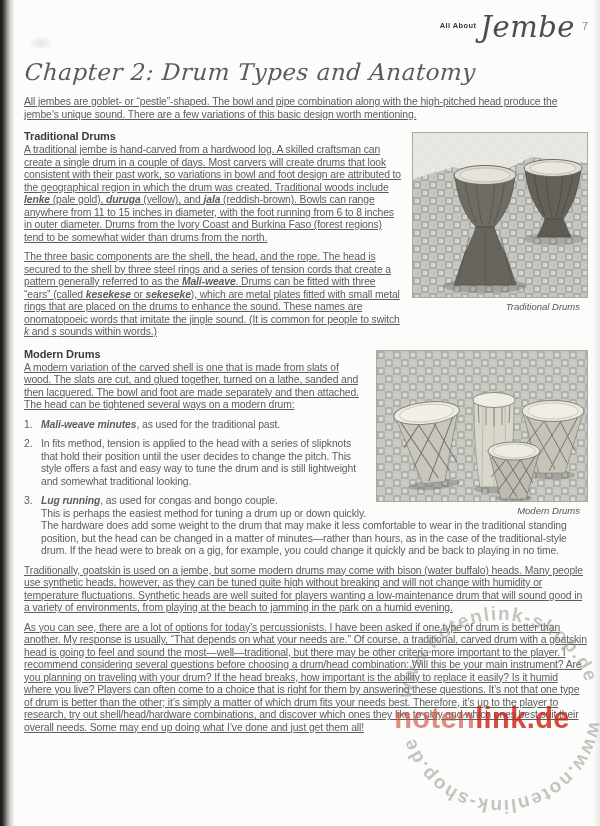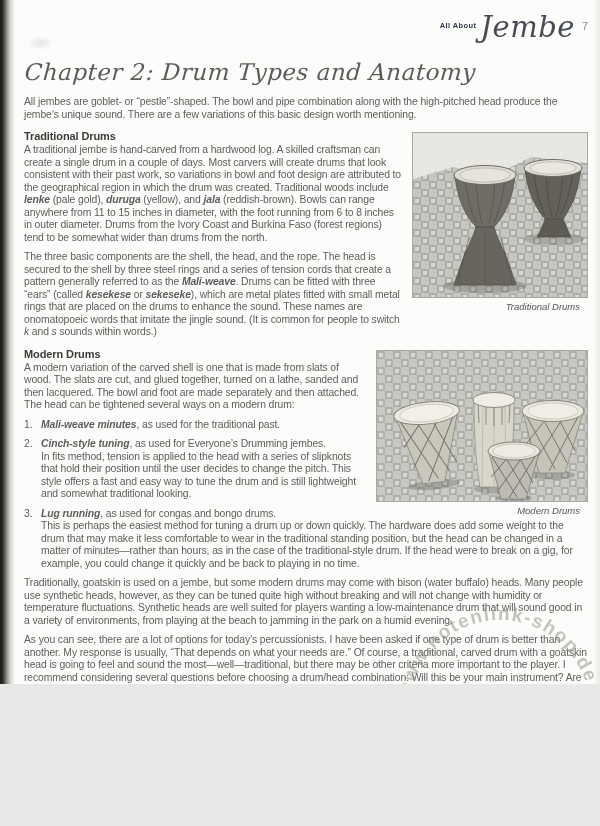--- a/index.html
+++ b/index.html
@@ -1,17 +1,17 @@
 <!DOCTYPE html>
 <html><head>
 <meta charset="utf-8">
 <style>
   html,body{margin:0;padding:0;background:#e8e8e6;}
   .page{
-    position:relative; width:600px; height:684px; background:#fcfcfa;
+    position:relative; width:600px; height:826px; background:#fcfcfa;
     overflow:hidden; font-family:"Liberation Sans",sans-serif; color:#5d5d5b;
   }
   .spine{
     position:absolute; left:0; top:0; bottom:0; width:16px;
     background:linear-gradient(to right,#1a1b1a 0px,#1f201f 2px,#4a4b4a 4px,#94948f 7px,#cfcfc9 10px,rgba(252,252,250,0) 15px);
   }
   .right-edge{
     position:absolute; right:0; top:0; bottom:0; width:7px; opacity:.55;
     background:linear-gradient(to left,#d9d9d3,rgba(252,252,250,0));
   }
@@ -19,21 +19,21 @@
     background:radial-gradient(ellipse at center,rgba(120,120,118,.18),rgba(120,120,118,0) 70%);}
   .content{position:absolute; left:24px; top:10px; width:564px;}
   .header{text-align:right; height:36px; white-space:nowrap;}
   .brand-prefix{font-size:7.5px; font-weight:bold; color:#2f3a49; letter-spacing:.4px; vertical-align:9px;}
   .brand-title{font-family:"DejaVu Serif",serif; font-style:italic; font-size:29px; color:#474c55; margin-left:4px; letter-spacing:.5px;}
   .page-num{font-size:11px; color:#8b8b89; margin-left:7px; vertical-align:7px;}
   .chapter-title{
     font-family:"DejaVu Serif",serif; font-style:italic; font-size:23px; color:#5b5b59;
     margin:13px 0 11px 0; letter-spacing:.5px; transform:skewX(-4deg); transform-origin:left bottom;
   }
-  p{font-size:10.4px; line-height:12.5px; margin:0 0 7px 0; letter-spacing:-.12px;}
+  p{font-size:10.4px; line-height:12.5px; margin:0 0 7px 0; letter-spacing:-.12px;text-decoration:underline;}
   h3.sec{font-size:11px; font-weight:bold; color:#3b3b39; margin:9px 0 2px 0; letter-spacing:-.1px;}
   .section{margin:0;}
   .section-drumheads{clear:right;}
   .fig{float:right; margin:2px 0 3px 8px;}
   .fig svg{display:block; border:1px solid #a9a9a3; background:#c9c9c3;}
   .caption{font-size:9.5px; font-style:italic; color:#55555a; text-align:right; padding:3px 8px 0 0;}
   .list-item{position:relative; padding-left:17px; margin:0 0 7px 0; font-size:10.4px; line-height:12.5px; letter-spacing:-.12px;}
   .num{position:absolute; left:0; top:0;}
   .item-lead,.item-detail{display:block;}
   .seg-bi{font-weight:bold; font-style:italic;}
@@ -148,27 +148,26 @@
       <h3 class="sec">Modern Drums</h3>
       <p>A modern variation of the carved shell is one that is made from slats of wood. The slats are cut, and glued together, turned on a lathe, sanded and then lacquered. The bowl and foot are made separately and then attached. The head can be tightened several ways on a modern drum:</p>
 
       <div class="list-item">
         <span class="num">1.</span>
         <span class="item-lead"><span class="seg-bi">Mali-weave minutes</span><span>, as used for the traditional past.</span></span>
       </div>
 
       <div class="list-item">
         <span class="num">2.</span>
-        <span class="item-lead"><span class="seg-bi">Cinch-style tuning</span><span>, as used for Everyone’s Drumming jembes.</span></span>
         <span class="item-detail">In fits method, tension is applied to the head with a series of slipknots that hold their position until the user decides to change the pitch. This style offers a fast and easy way to tune the drum and is still lightweight and somewhat traditional looking.</span>
       </div>
 
       <div class="list-item">
         <span class="num">3.</span>
-        <span class="item-lead"><span class="seg-bi">Lug running</span><span>, as used for congas and bongo drums.</span></span>
+        <span class="item-lead"><span class="seg-bi">Lug running</span><span>, as used for congas and bongo couple.</span></span>
         <span class="item-detail">This is perhaps the easiest method for tuning a drum up or down quickly. The hardware does add some weight to the drum that may make it less comfortable to wear in the traditional standing position, but the head can be changed in a matter of minutes—rather than hours, as in the case of the traditional-style drum. If the head were to break on a gig, for example, you could change it quickly and be back to playing in no time.</span>
       </div>
     </div>
 
     <div class="section section-drumheads">
       <p>Traditionally, goatskin is used on a jembe, but some modern drums may come with bison (water buffalo) heads. Many people use synthetic heads, however, as they can be tuned quite high without breaking and will not change with humidity or temperature fluctuations. Synthetic heads are well suited for players wanting a low-maintenance drum that will sound good in a variety of environments, from playing at the beach to jamming in the park on a humid evening.</p>
       <p>As you can see, there are a lot of options for today’s percussionists. I have been asked if one type of drum is better than another. My response is usually, “That depends on what your needs are.” Of course, a traditional, carved drum with a goatskin head is going to feel and sound the most—well—traditional, but there may be other criteria more important to the player. I recommend considering several questions before choosing a drum/head combination: Will this be your main instrument? Are you planning on traveling with your drum? If the head breaks, how important is the ability to replace it easily? Is it humid where you live? Players can often come to a choice that is right for them by answering these questions. It’s not that one type of drum is better than the other; it’s simply a matter of which drum fits your needs best. Therefore, it’s up to the player to research, try out shell/head/hardware combinations, and discover which ones they like to play and which ones best suit their overall needs. Some may end up doing what I’ve done and just get them all!</p>
     </div>
 
   </div>

